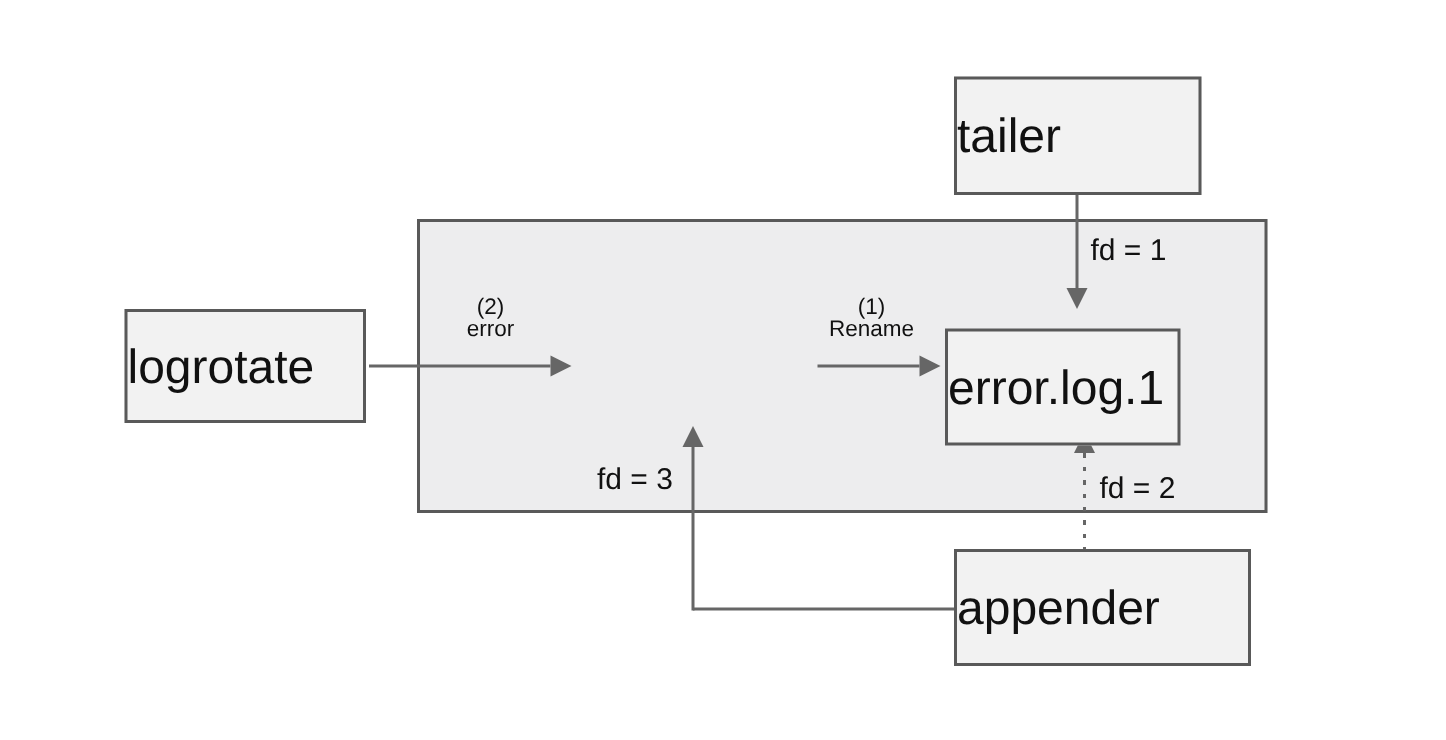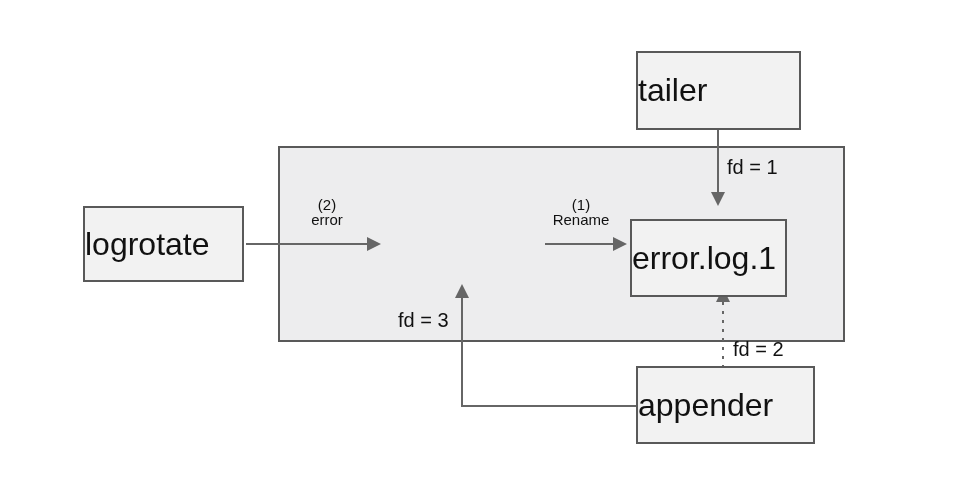--- a/index.html
+++ b/index.html
@@ -109,32 +109,32 @@
   <div class="arrowhead arrowhead--down" style="left:711px; top:192px;"></div>
   <div class="edge-label" style="left:727px; top:156px;">fd = 1</div>
 
   <div class="edge-line" style="left:462px; top:405px; width:174px; height:2px;"></div>
   <div class="edge-line" style="left:461px; top:298px; width:2px; height:109px;"></div>
   <div class="arrowhead arrowhead--up" style="left:455px; top:284px;"></div>
   <div class="edge-label" style="left:398px; top:309px; width:50px; text-align:left;">fd = 3</div>
 
   <div class="edge-line edge-line--dotted" style="left:722px; top:302px; width:2px; height:64px;"></div>
   <div class="arrowhead arrowhead--up" style="left:716px; top:288px;"></div>
-  <div class="edge-label" style="left:733px; top:315px;margin-top:23px;">fd = 2</div>
+  <div class="edge-label" style="left:733px; top:315px;">fd = 2</div>
 
   <div class="node node--tailer" style="left:636px; top:51px; width:165px; height:79px;">
     <span>tailer</span>
   </div>
 
   <div class="node" style="left:83px; top:206px; width:161px; height:76px;">
     <span>logrotate</span>
   </div>
 
 
   <div class="node" style="left:630px; top:206px; width:157px; height:78px;margin-top:13px;">
     <span>error.log.1</span>
   </div>
 
-  <div class="node" style="left:636px; top:366px; width:179px; height:78px;">
+  <div class="node" style="left:636px; top:366px; width:198px; height:78px;">
     <span>appender</span>
   </div>
 
 </div>
 
 </body></html>

